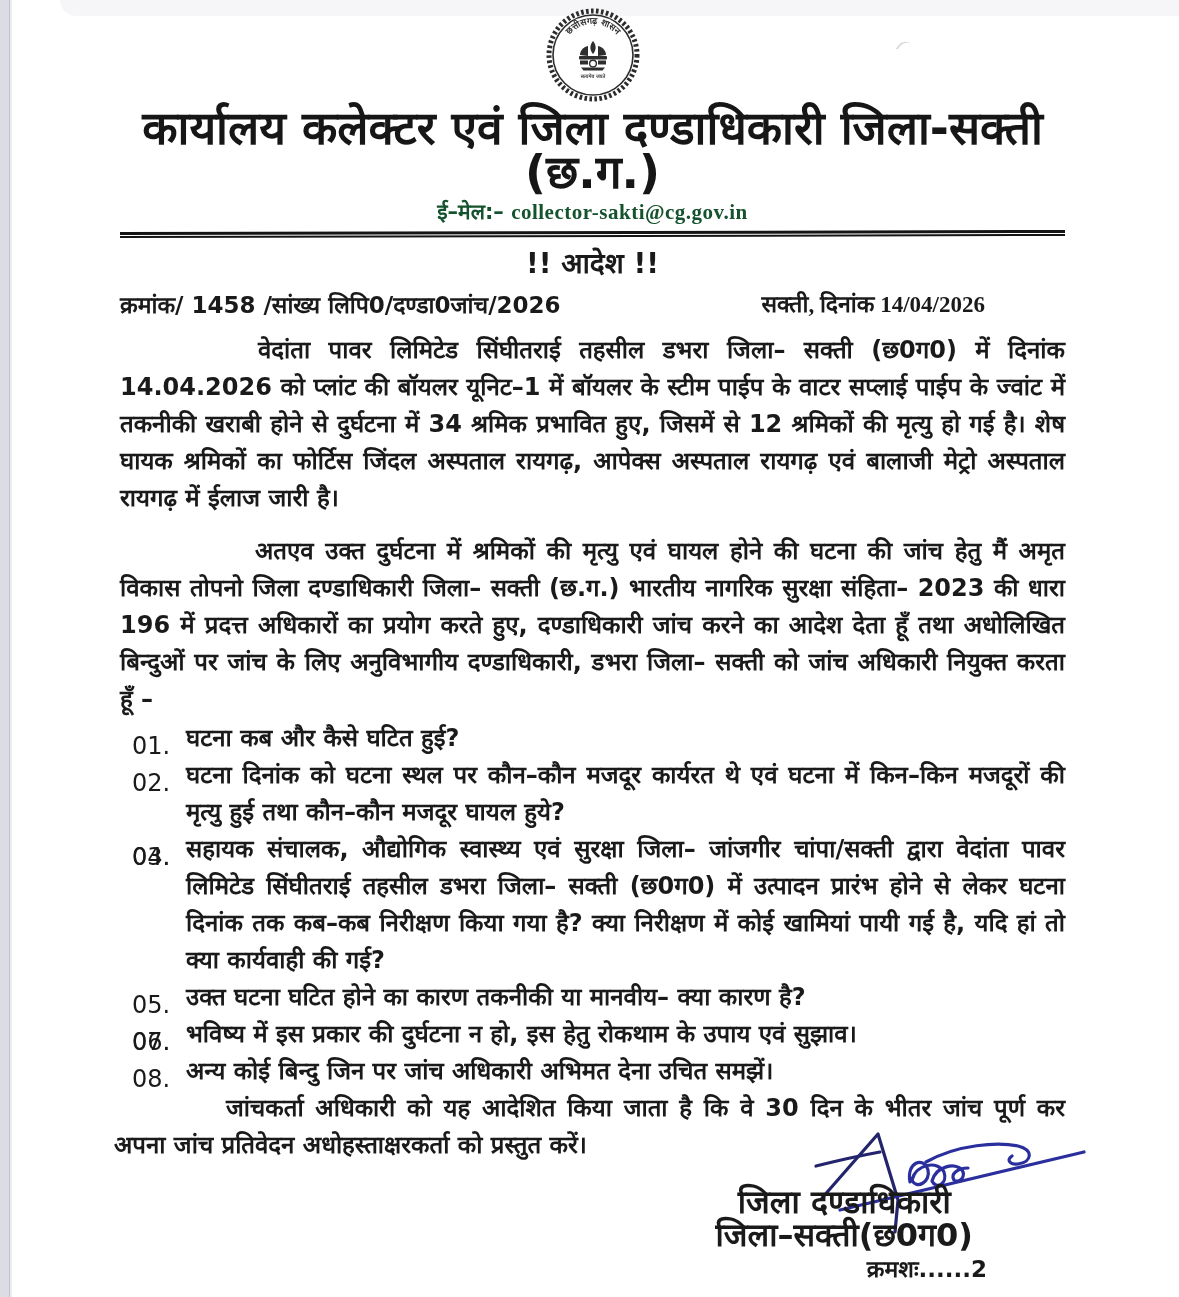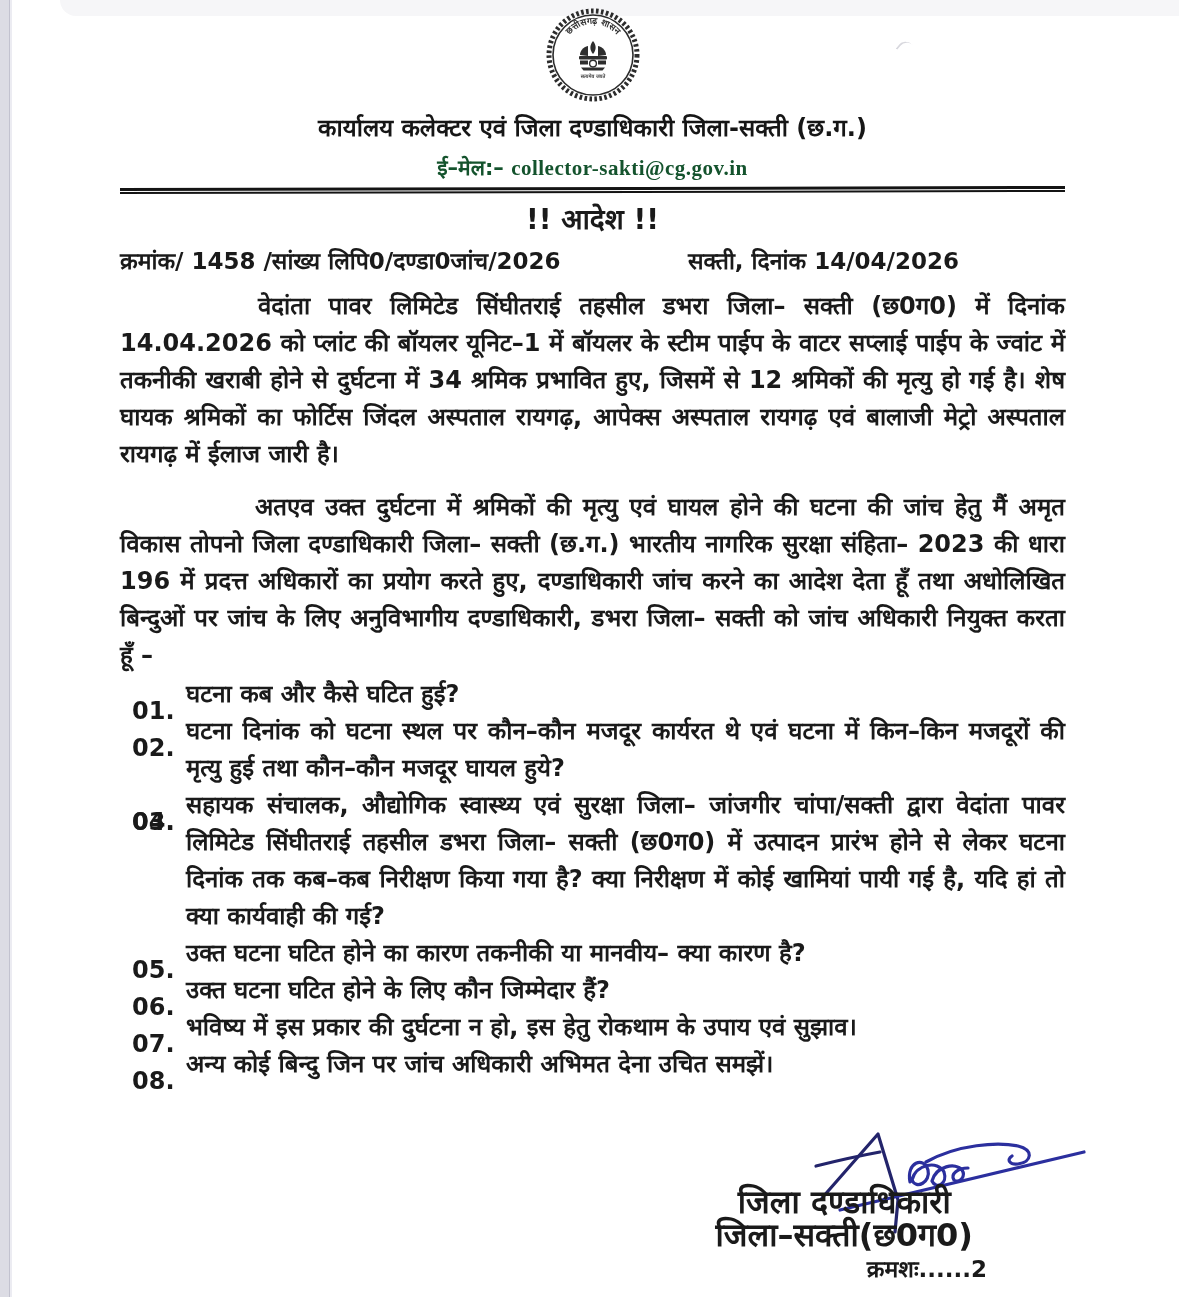--- a/index.html
+++ b/index.html
@@ -15,47 +15,47 @@
   .edge-strip{position:absolute;left:0;top:0;bottom:0;width:9px;background:#dcdce4;border-right:1px solid #c2c2cf;}
   .edge-strip-line{position:absolute;left:10px;top:0;bottom:0;width:2px;background:#ececf2;}
   .top-band{position:absolute;top:0;left:60px;right:0;height:16px;background:#f6f6f8;border-bottom-left-radius:18px;}
   .pen-mark{position:absolute;left:898px;top:42px;width:16px;height:14px;border-left:2px solid #cfcfd6;transform:rotate(40deg);border-radius:60% 0 0 0;opacity:.8;}
 
   .content{position:relative;margin:0 114px 0 120px;}
 
   .emblem-wrap{margin-top:6px;text-align:center;height:98px;}
   .title{
     margin-top:2px;text-align:center;
-    font-size:24px;font-weight:bold;line-height:44px;letter-spacing:0px;
+    font-size:46px;font-weight:bold;line-height:44px;letter-spacing:0px;
     color:#161616;
   }
   .email-line{
     margin-top:4px;text-align:center;font-weight:bold;
     font-size:21px;line-height:28px;color:#14532d;
   }
   .email-line .addr{font-family:"Liberation Serif","DejaVu Serif",serif;letter-spacing:.5px;}
   .rule{margin-top:5px;height:7px;position:relative;}
   .rule .r1{position:absolute;top:0;left:0;right:0;height:3px;background:#141414;transform:rotate(-0.12deg);}
   .rule .r2{position:absolute;top:4px;left:0;right:0;height:2px;background:#141414;transform:rotate(-0.12deg);}
 
   .order-heading{margin-top:8px;text-align:center;font-size:28px;font-weight:bold;line-height:36px;}
 
   .ref-row{
     margin-top:8px;display:flex;justify-content:space-between;align-items:flex-end;
     font-size:23px;font-weight:bold;line-height:30px;white-space:nowrap;
   }
-  .ref-row .right{margin-right:106px;}
+  .ref-row .right{margin-right:80px;font-family:Liberation Serif, serif;}
 
   .body-text{font-size:24px;font-weight:bold;line-height:37px;text-align:justify;}
   .para1{margin-top:12px;text-indent:138px;}
   .para2{margin-top:16px;text-indent:135px;}
 
   .points{margin-top:2px;}
   .point{position:relative;padding-left:66px;font-size:24px;font-weight:bold;line-height:37px;text-align:justify;}
-  .point .num{position:absolute;left:12px;top:17px;font-weight:bold;}
+  .point .num{position:absolute;left:12px;top:8px;font-weight:normal;}
 
   .closing{margin-top:0;margin-left:-6px;text-indent:112px;}
 
   .sig-svg{position:absolute;left:798px;top:1118px;width:300px;height:125px;pointer-events:none;}
 
   .sign-block{
     position:absolute;right:206px;top:1186px;text-align:center;
     font-size:32px;font-weight:bold;line-height:33px;white-space:nowrap;
   }
   .page-marker{
@@ -137,32 +137,32 @@
       <div class="point">
         <span class="num">04.</span>
         <span>सहायक संचालक, औद्योगिक स्वास्थ्य एवं सुरक्षा जिला– जांजगीर चांपा/सक्ती द्वारा वेदांता पावर लिमिटेड सिंघीतराई तहसील डभरा जिला– सक्ती (छ0ग0) में उत्पादन प्रारंभ होने से लेकर घटना दिनांक तक कब–कब निरीक्षण किया गया है? क्या निरीक्षण में कोई खामियां पायी गई है, यदि हां तो क्या कार्यवाही की गई?</span>
       </div>
       <div class="point">
         <span class="num">05.</span>
         <span>उक्त घटना घटित होने का कारण तकनीकी या मानवीय– क्या कारण है?</span>
       </div>
       <div class="point">
         <span class="num">06.</span>
-        <span>उक्त घटना घटित होने के लिए कौन जिम्मेदार हैं?</span>
       </div>
       <div class="point">
         <span class="num">07.</span>
         <span>भविष्य में इस प्रकार की दुर्घटना न हो, इस हेतु रोकथाम के उपाय एवं सुझाव।</span>
       </div>
       <div class="point">
         <span class="num">08.</span>
         <span>अन्य कोई बिन्दु जिन पर जांच अधिकारी अभिमत देना उचित समझें।</span>
       </div>
     </div>
 
+    <div class="body-text closing">जांचकर्ता अधिकारी को यह आदेशित किया जाता है कि वे 30 दिन के भीतर जांच पूर्ण कर अपना जांच प्रतिवेदन अधोहस्ताक्षरकर्ता को प्रस्तुत करें।</div>
   </div>
 
   <svg class="sig-svg" viewBox="0 0 300 125" aria-hidden="true">
     <g fill="none" stroke="#2b2f9e" stroke-width="3.2" stroke-linecap="round" stroke-linejoin="round">
 
       <path d="M24,80 L80,16 L100,82 L97,114" stroke="#23246b"></path>
       <path d="M18,48 C38,43 60,38 82,34" stroke="#23246b"></path>
 
       <path d="M112,64 C108,44 126,38 130,52 C133,64 118,72 114,62 C118,46 140,42 146,54 C150,66 138,72 134,63 C138,48 158,44 164,52 C168,58 162,66 156,62 C152,56 160,50 170,50"></path>
 

